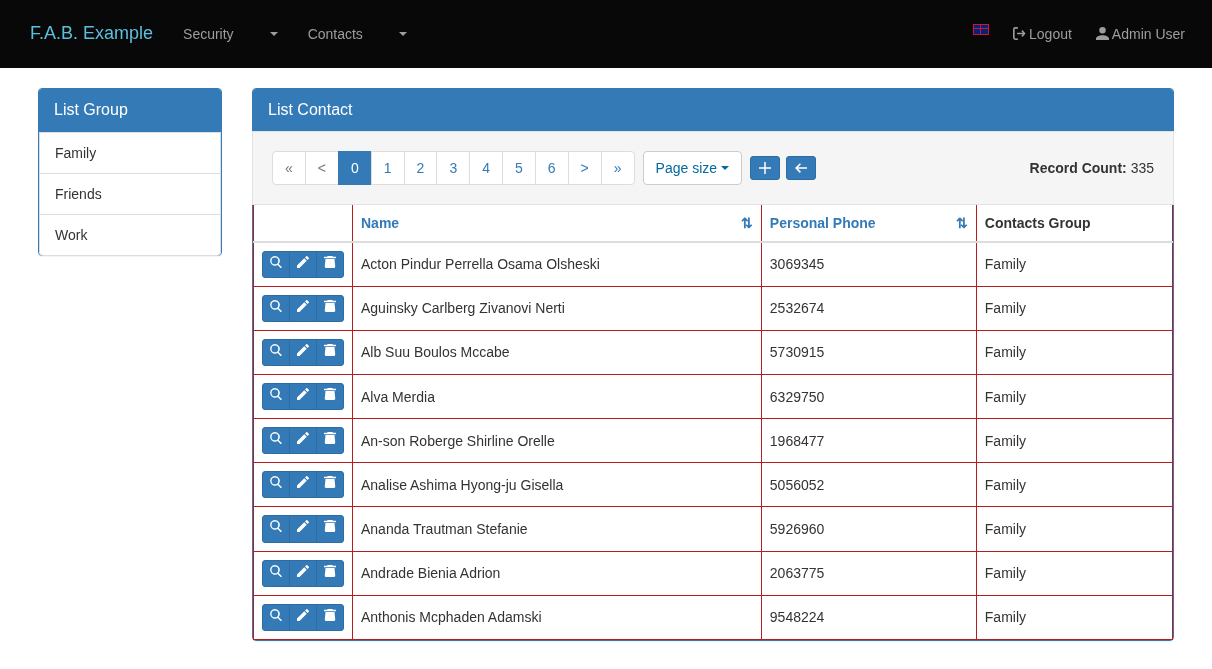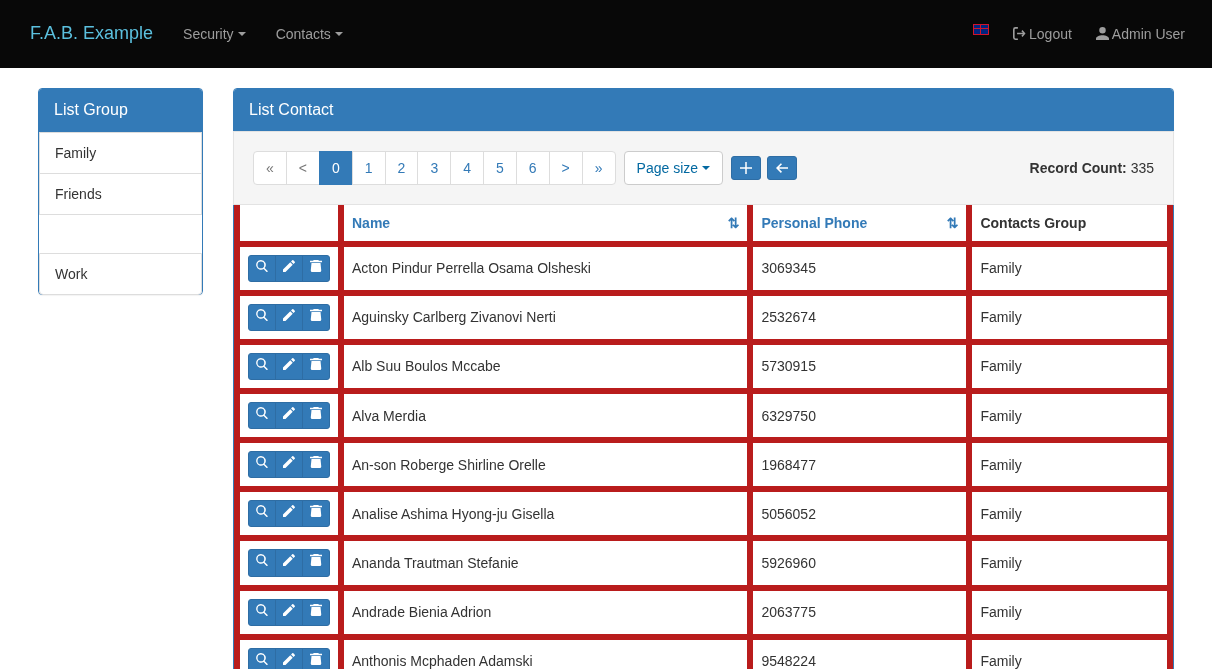--- a/index.html
+++ b/index.html
@@ -25,39 +25,40 @@
   text-decoration: none;
 }
 .nav-menu { display: flex; list-style: none; }
 .nav-menu li { position: relative; }
 .nav-menu a {
   color: #9d9d9d;
   padding: 15px;
   text-decoration: none;
   display: inline-flex;
   align-items: center;
+  gap: 32px;
 }
 .nav-right { margin-left: auto; display: flex; list-style: none; }
 .nav-right a { color: #9d9d9d; text-decoration: none; padding: 15px 12px; display: inline-flex; align-items: center; gap: 3px; }
 .caret {
   display: inline-block;
   margin-left: 4px;
   width: 0; height: 0;
   border-left: 4px solid transparent;
   border-right: 4px solid transparent;
   border-top: 4px solid;
 }
 .flag {
   display:inline-block;width:16px;height:11px;background:#00247d;position:relative;overflow:hidden;
 }
 .flag::before{content:"";position:absolute;inset:0;background:
   linear-gradient(to bottom,#cf142b 0 1px,transparent 1px 4px,#cf142b 4px 5px,transparent 5px 10px,#cf142b 10px 11px),
   linear-gradient(to right,#cf142b 0 1px,transparent 1px 7px,#cf142b 7px 8px,transparent 8px 15px,#cf142b 15px 16px);}
 .container { padding: 20px 38px; display: flex; gap: 30px; align-items: flex-start; }
-.sidebar { width: 165px; }
+.sidebar { width: 184px; }
 .panel {
   border: 1px solid transparent;
   border-radius: 4px;
   margin-bottom: 20px;
   box-shadow: 0 1px 1px rgba(0,0,0,.05);
 }
 .panel-primary { border-color: #337ab7; }
 .panel-heading {
   background: #337ab7;
   color: #fff;
@@ -67,21 +68,21 @@
   font-size: 16px;
 }
 .list-group { list-style: none; }
 .list-group-item {
   padding: 10px 15px;
   border: 1px solid #ddd;
   margin-bottom: -1px;
   background: #fff;
   cursor: pointer;
 }
-.list-group-item:last-child { border-bottom-left-radius: 4px; border-bottom-right-radius: 4px; margin-top: 39px; }
+.list-group-item:last-child { border-bottom-left-radius: 4px; border-bottom-right-radius: 4px; }
 .main { flex: 1; }
 .toolbar-well {
   background: #f5f5f5;
   border: 1px solid #e3e3e3;
   border-radius: 0;
   padding: 19px;
   display: flex;
   align-items: center;
   margin: -1px -1px 0 -1px;
 }
@@ -118,21 +119,21 @@
 .record-count { margin-left: auto; font-size: 14px; }
 .record-count b { font-weight: 700; margin-top: 28px; }
 .table { width: 100%; border-collapse: collapse; }
 .table th, .table td {
   padding: 8px;
   border-top: 1px solid #ddd;
   text-align: left;
   vertical-align: middle;
 }
 .table thead th { border-bottom: 2px solid #ddd; border-top: none;}
-.table-bordered th, .table-bordered td { border: 6px solid #b91c1c; }
+.table-bordered th, .table-bordered td { border: 1px solid #b91c1c; }
 th.sortable { color: #337ab7; font-weight: 700; cursor: pointer; }
 .sort-icon { float: right; color: #337ab7; font-weight:700; }
 .action-group { display: inline-flex; }
 .action-group a {
   background: #337ab7; color: #fff; border: 1px solid #2e6da4;
   padding: 4px 7px; font-size: 12px; display:inline-flex; align-items:center;
 }
 .action-group a:first-child { border-top-left-radius:3px; border-bottom-left-radius:3px;}
 .action-group a:last-child { border-top-right-radius:3px; border-bottom-right-radius:3px;}
 .action-group a:not(:first-child){ margin-left:-1px;}

